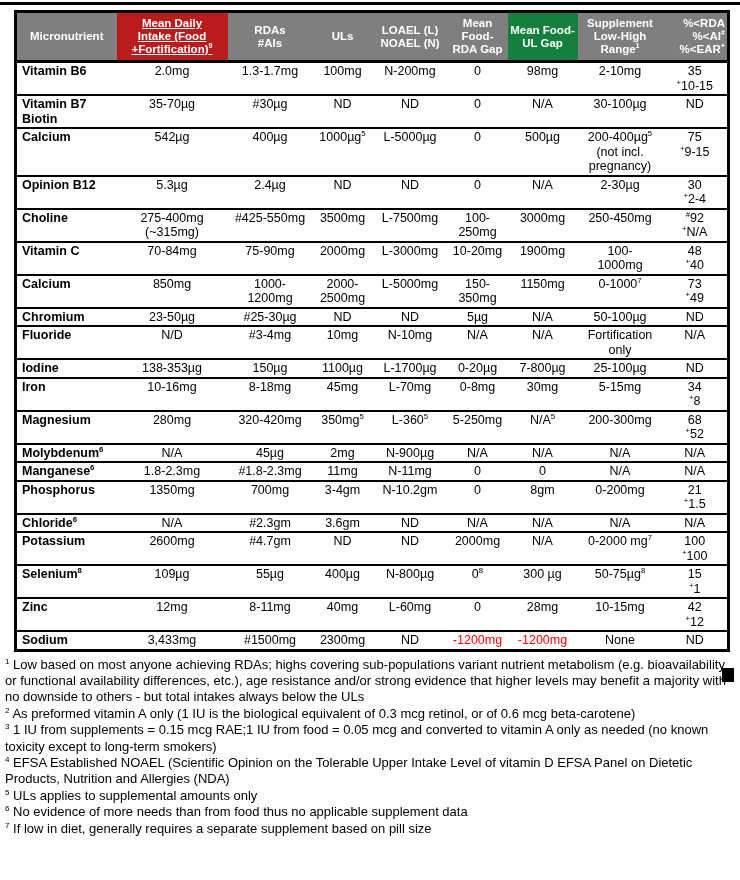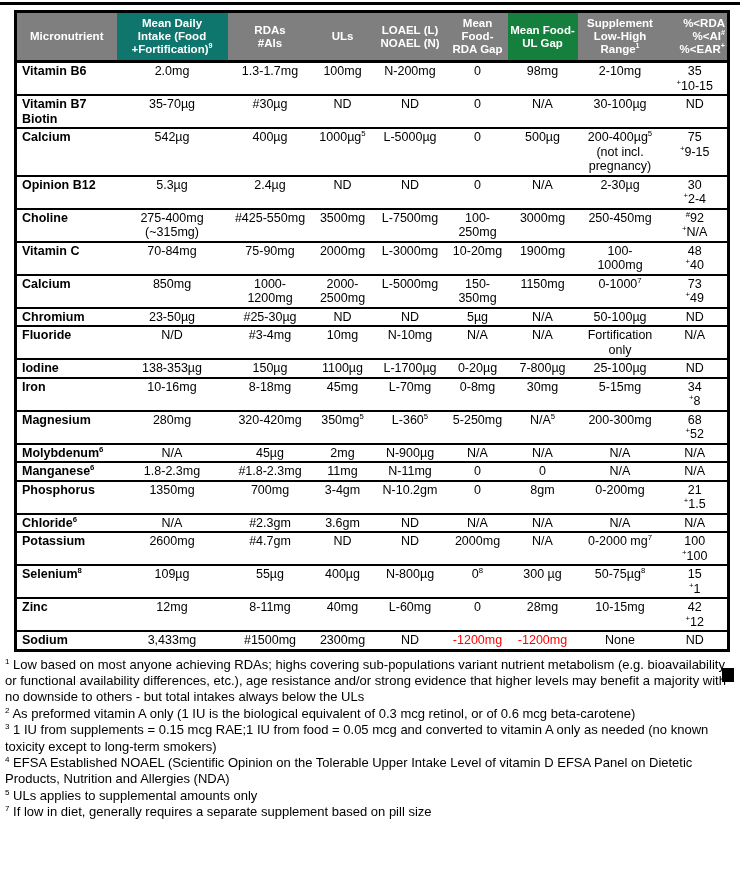--- a/index.html
+++ b/index.html
@@ -65,21 +65,21 @@
       <col class="c4">
       <col class="c5">
     <col class="c6">
       <col class="c7">
       <col class="c8">
       <col class="c9">
   </colgroup>
   <thead>
     <tr id="header-row">
         <th style="background: rgb(127, 127, 127); color: rgb(255, 255, 255);">Micronutrient</th>
-        <th style="background: #0f766e; color: rgb(255, 255, 255);">Mean Daily
+        <th style="background: #b91c1c; color: rgb(255, 255, 255); text-decoration: underline;">Mean Daily
 Intake (Food
 +Fortification)<sup>9</sup></th>
         <th style="background: rgb(127, 127, 127); color: rgb(255, 255, 255);">RDAs
 #AIs</th>
         <th style="background: rgb(127, 127, 127); color: rgb(255, 255, 255);">ULs</th>
         <th style="background: rgb(127, 127, 127); color: rgb(255, 255, 255);">LOAEL (L)
 NOAEL (N)</th>
         <th style="background: rgb(127, 127, 127); color: rgb(255, 255, 255);">Mean
 Food-
 RDA Gap</th>
@@ -340,14 +340,15 @@
 </table>
 
 <div class="corner-mark"></div>
 
 <div class="footnotes" id="footnotes">
     <div class="footnote"><sup>1</sup> Low based on most anyone achieving RDAs; highs covering sub-populations variant nutrient metabolism (e.g. bioavailability or functional availability differences, etc.), age resistance and/or strong evidence that higher levels may benefit a majority with no downside to others - but total intakes always below the ULs</div>
     <div class="footnote"><sup>2</sup> As preformed vitamin A only (1 IU is the biological equivalent of 0.3 mcg retinol, or of 0.6 mcg beta-carotene)</div>
     <div class="footnote"><sup>3</sup> 1 IU from supplements = 0.15 mcg RAE;1 IU from food = 0.05 mcg and converted to vitamin A only as needed (no known toxicity except to long-term smokers)</div>
     <div class="footnote"><sup>4</sup> EFSA Established NOAEL (Scientific Opinion on the Tolerable Upper Intake Level of vitamin D EFSA Panel on Dietetic Products, Nutrition and Allergies (NDA)</div>
     <div class="footnote"><sup>5</sup> ULs applies to supplemental amounts only</div>
+    <div class="footnote"><sup>6</sup> No evidence of more needs than from food thus no applicable supplement data</div>
     <div class="footnote"><sup>7</sup> If low in diet, generally requires a separate supplement based on pill size</div>
   </div>
 
 </body></html>

